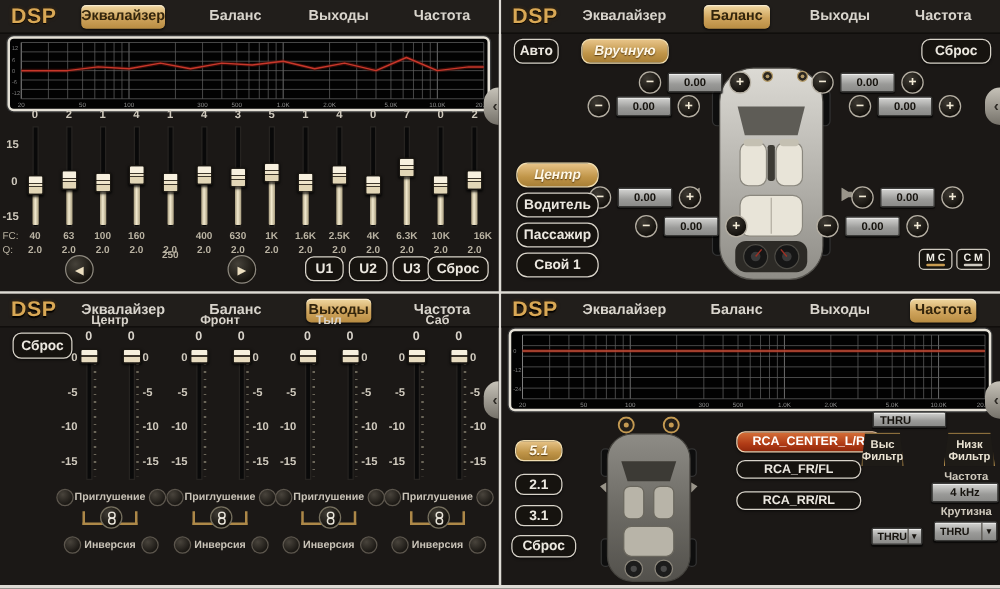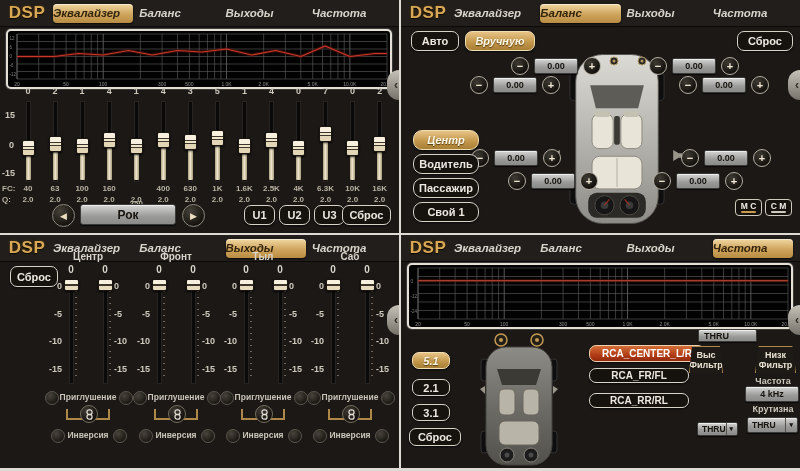--- a/index.html
+++ b/index.html
@@ -1,41 +1,41 @@
 <!DOCTYPE html>
 <html><head>
 <meta charset="utf-8">
 <style>
   html,body{margin:0;padding:0;background:#000;font-family:"Liberation Sans",sans-serif;}
   .wrap{width:800px;height:471px;background:#dedbd5;display:grid;grid-template-columns:399px 399px;grid-template-rows:233px 233px;gap:2px;box-sizing:border-box;padding-bottom:3px;}
   .panel{position:relative;background:#1b1816;overflow:hidden;}
   
   .hdr{display:flex;align-items:center;height:26px;padding:0 4px;background:#211e1b;border-bottom:1px solid #0c0a08;}
   .logo{width:46px;text-align:center;font-size:17px;font-weight:800;color:#d9a855;text-shadow:0 1px 1px #000,0 0 3px rgba(120,70,0,.6);letter-spacing:.5px;}
-  .tab{flex:1;text-align:left;height:19px;line-height:19px;margin:0 3px;border-radius:4px;color:#d8d4cc;font-size:11.5px;font-weight:bold;cursor:pointer;font-style:italic;}
+  .tab{flex:1;text-align:center;height:19px;line-height:19px;margin:0 15px;border-radius:4px;color:#d8d4cc;font-size:11.5px;font-weight:bold;cursor:pointer;}
   .tab.active{background:linear-gradient(180deg,#f0d8a2,#cfa45c 55%,#b88c42);color:#33250c;box-shadow:0 1px 2px rgba(0,0,0,.7), inset 0 1px 0 rgba(255,255,255,.5);}
   
   .handle{position:absolute;right:0;top:70px;width:12px;height:30px;border-radius:15px 0 0 15px;background:linear-gradient(180deg,#c6c2b8,#76726a);color:#2e2b26;font-size:12px;font-weight:bold;display:flex;align-items:center;justify-content:flex-end;padding-right:1px;box-sizing:border-box;}
   
   .graph-box{position:absolute;border:2px solid #e4e0d6;border-radius:5px;background:#020202;box-shadow:0 0 0 1px #3a3a3a;}
   .graph-box svg{display:block;}
   
   .btn{position:absolute;box-sizing:border-box;background:#16130f;border:1.5px solid #d8d3c9;border-radius:7px;color:#ece8e0;font-size:11px;font-weight:bold;display:flex;align-items:center;justify-content:center;cursor:pointer;box-shadow:0 1px 2px rgba(0,0,0,.6);}
   .btn.gold{background:linear-gradient(180deg,#e7c387,#c09548 60%,#a87f36);border-color:#f0ddb0;color:#fff8e6;text-shadow:0 1px 1px rgba(60,35,0,.8);font-style:italic;}
   .btn.rca-active{background:linear-gradient(180deg,#d46f38,#b13c16 60%,#93290c);border-color:#f0cfae;color:#fff;}
   .silver{background:linear-gradient(180deg,#d6d6d4,#9a9a98 60%,#8a8a88);border:1px solid #3a3a38;color:#17140f;box-shadow:inset 0 1px 0 rgba(255,255,255,.6),0 1px 1px rgba(0,0,0,.7);}
   
   .eq-band{position:absolute;top:86px;width:26px;height:102px;}
   .eq-gain{position:absolute;top:0;width:100%;text-align:center;font-size:9px;font-weight:bold;color:#cfc9bd;}
   .eq-track{position:absolute;top:16px;left:0;width:100%;height:79px;}
   .eq-line{position:absolute;left:50%;margin-left:-1.5px;top:0;width:3px;height:100%;background:#090909;box-shadow:0 0 0 1px #262320;}
   .eq-fill{position:absolute;left:50%;margin-left:-2.5px;width:5px;background:linear-gradient(90deg,#a89c7e,#f2e9ce 45%,#a89c7e);border-radius:1px;}
   .eq-knob{position:absolute;left:50%;margin-left:-6.5px;width:13px;height:16px;border-radius:2px;border:1px solid #1a1712;box-sizing:border-box;background:linear-gradient(180deg,#f7f0de 0 36%,#3c352a 36% 44%,#efe5cb 44% 56%,#3c352a 56% 64%,#e2d6b6 64% 100%);box-shadow:0 1px 2px rgba(0,0,0,.8);}
   .scale-lbl{position:absolute;font-size:9px;font-weight:bold;color:#cfc9bd;}
-  .row-lbl{position:absolute;font-size:8px;font-weight:bold;color:#b9b2a2;}
+  .row-lbl{position:absolute;font-size:8px;font-weight:normal;color:#b9b2a2;}
   .fcq{position:absolute;width:28px;text-align:center;font-size:8px;font-weight:bold;color:#b9b2a2;}
   .circ{position:absolute;width:21px;height:21px;border-radius:50%;background:radial-gradient(circle at 35% 30%,#46423a,#17140f 70%);border:1px solid #8d887e;display:flex;align-items:center;justify-content:center;color:#ecdfc0;font-size:9px;cursor:pointer;}
   
   .bal-ctl{position:absolute;display:flex;align-items:center;gap:5px;}
   .pm{width:16px;height:16px;border-radius:50%;background:radial-gradient(circle at 35% 30%,#3e3a33,#15120e 70%);border:1px solid #b5afa3;color:#f2ead6;font-size:11px;font-weight:bold;display:flex;align-items:center;justify-content:center;cursor:pointer;line-height:1;}
   .val-box{width:42px;height:14px;border-radius:2px;font-size:9px;font-weight:bold;display:flex;align-items:center;justify-content:center;}
   .mcm{position:absolute;width:27px;height:17px;border:1.5px solid #cfcac0;border-radius:4px;background:#16130f;color:#efece4;font-size:8.5px;font-weight:bold;text-align:center;line-height:13px;box-sizing:border-box;cursor:pointer;}
   .mcm i{display:block;height:2px;margin:-2px 5px 0 5px;border-radius:1px;}
   .spk{position:absolute;}
   
@@ -269,48 +269,47 @@
         <span class="fcq" style="left: 230.4px; top: 184px;">1.6K</span>
         <span class="fcq" style="left: 230.4px; top: 195px;">2.0</span>
         <span class="fcq" style="left: 257.45px; top: 184px;">2.5K</span>
         <span class="fcq" style="left: 257.45px; top: 195px;">2.0</span>
         <span class="fcq" style="left: 284.5px; top: 184px;">4K</span>
         <span class="fcq" style="left: 284.5px; top: 195px;">2.0</span>
         <span class="fcq" style="left: 311.55px; top: 184px;">6.3K</span>
         <span class="fcq" style="left: 311.55px; top: 195px;">2.0</span>
         <span class="fcq" style="left: 338.6px; top: 184px;">10K</span>
         <span class="fcq" style="left: 338.6px; top: 195px;">2.0</span>
-        <span class="fcq" style="left: 365.65px; top: 184px;">16K</span>
+        <span class="fcq" style="left: 365.65px; top: 184px; text-align: right;">16K</span>
         <span class="fcq" style="left: 365.65px; top: 195px;">2.0</span>
       </div>
     <div class="circ" style="left:52px;top:204px;">
         <span>◀</span>
       </div>
-    <div class="btn silver" style="left:80px;top:204px;width:96px;height:21px;font-size:12px;border-radius:3px;">Рок</div>
     <div class="circ" style="left:182px;top:204px;">
         <span>▶</span>
       </div>
     <div class="btn" style="left:244px;top:205px;width:31px;height:20px;">U1</div>
     <div class="btn" style="left:279px;top:205px;width:31px;height:20px;">U2</div>
     <div class="btn" style="left:314px;top:205px;width:31px;height:20px;">U3</div>
     <div class="btn" style="left:342px;top:205px;width:49px;height:20px;">Сброс</div>
     <div class="handle">
         <span>‹</span>
       </div>
   </div>
 
   <div class="panel">
     <div class="hdr">
       <div class="logo">DSP</div>
       <div class="tab">Эквалайзер</div>
       <div class="tab active">Баланс</div>
       <div class="tab">Выходы</div>
       <div class="tab">Частота</div>
     </div>
-    <div class="btn" style="left:10px;top:31px;width:48px;height:20px;">Авто</div>
+    <div class="btn" style="left:10px;top:31px;width:36px;height:20px;">Авто</div>
     <div class="btn gold" style="left:64px;top:31px;width:70px;height:20px;">Вручную</div>
     <div class="btn" style="left:336px;top:31px;width:56px;height:20px;">Сброс</div>
 
     <svg style="position:absolute;left:168px;top:50px;" width="96" height="178" viewBox="0 0 100 180">
       <defs>
           <linearGradient id="carg" x1="0" y1="0" x2="0" y2="1">
         <stop offset="0" stop-color="#dcdad4"></stop>
             <stop offset="0.5" stop-color="#b6b4ae"></stop>
             <stop offset="1" stop-color="#8e8c86"></stop>
       </linearGradient>

